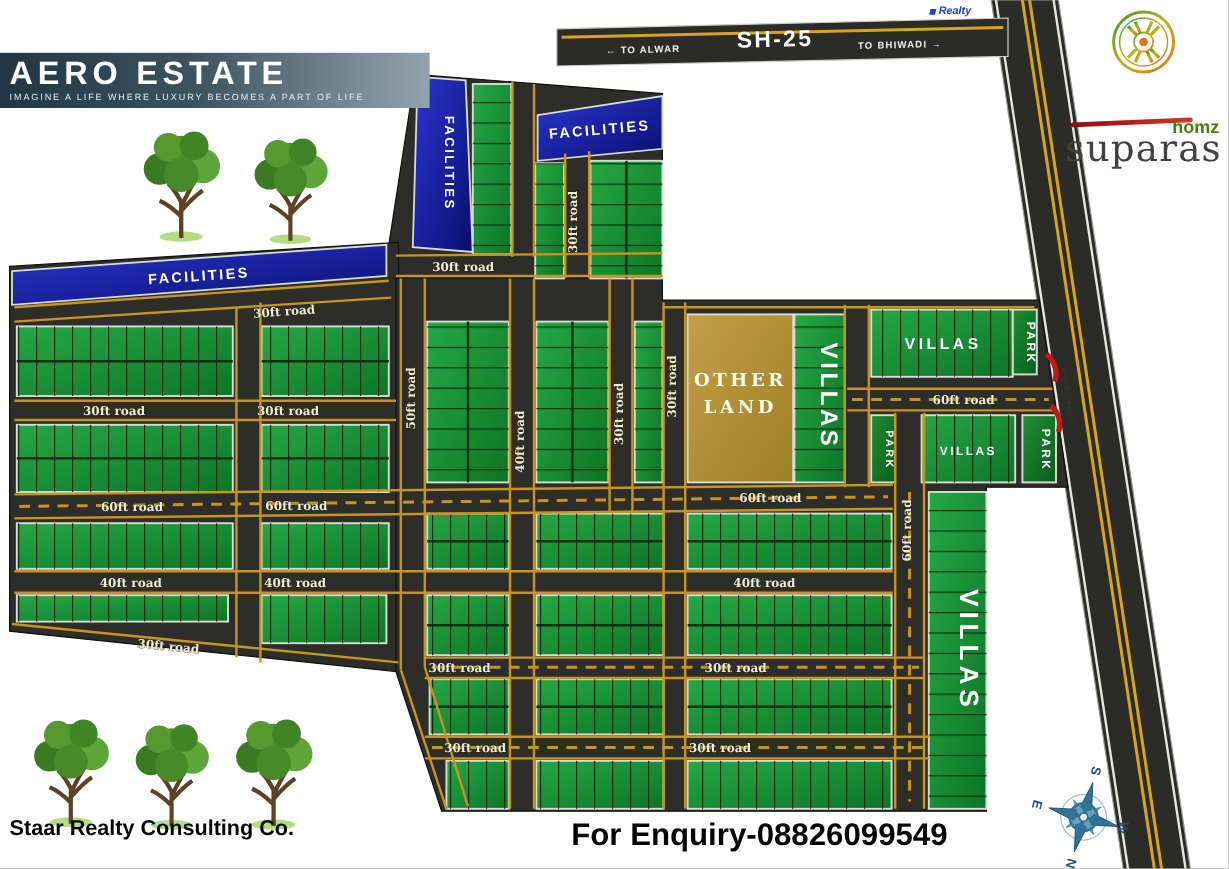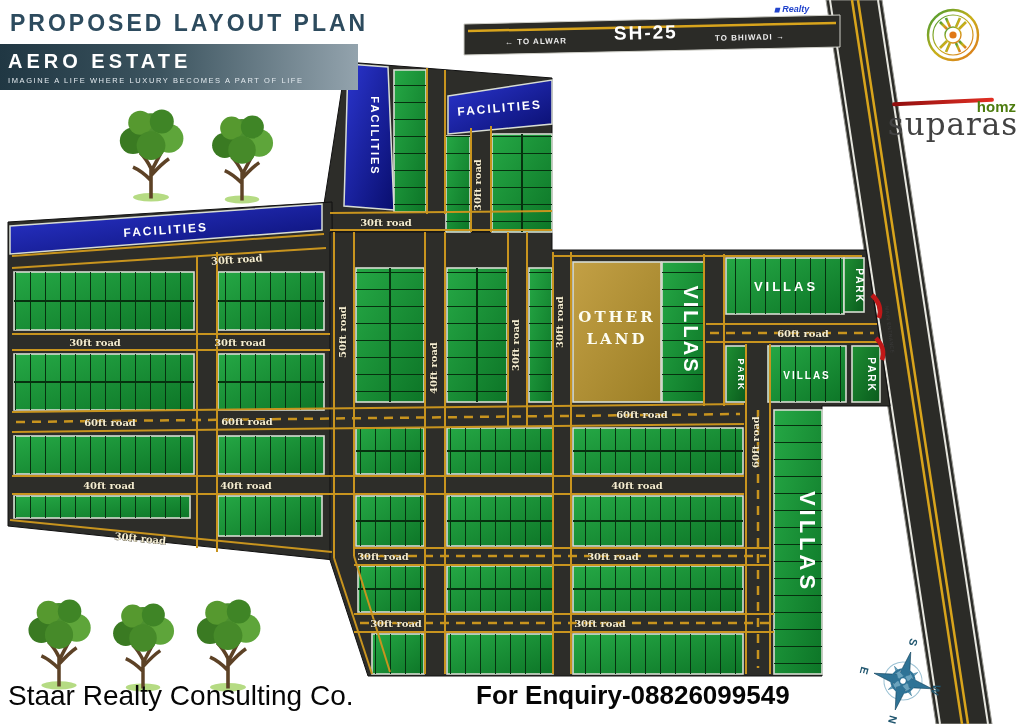--- a/index.html
+++ b/index.html
@@ -3,24 +3,24 @@
 <meta charset="utf-8">
 <style>
   html,body{margin:0;padding:0;background:#777;}
   .stage{position:relative;width:1024px;height:724px;background:#ffffff;overflow:hidden;
          font-family:"Liberation Sans",sans-serif;}
   .abs{position:absolute;}
   
   .hdr-title{left:10px;top:10px;font-size:23px;font-weight:bold;color:#2d4b5e;letter-spacing:3px;}
   .banner{left:0;top:44px;width:358px;height:46px;background:linear-gradient(90deg,#203743 0%,#3c545f 45%,#93a3ad 100%);
           color:#fff;padding:2px 0 0 8px;box-sizing:border-box;}
-  .banner-title{font-size:20px;font-weight:bold;letter-spacing:4px;line-height:30px;}
+  .banner-title{font-size:27px;font-weight:bold;letter-spacing:4px;line-height:30px;}
   .banner-sub{font-size:7.5px;letter-spacing:1.6px;color:#e3eaef;}
   
-  .footer-left{left:8px;top:680px;font-size:28px;font-weight:400;color:#050505;}
+  .footer-left{left:8px;top:680px;font-size:18px;font-weight:700;color:#050505;}
   .footer-right{left:476px;top:680px;font-size:26px;font-weight:800;color:#050505;}
   
   .kajaria{left:774px;top:4px;font-size:9px;font-style:italic;font-weight:bold;color:#2244cc;}
   .kj-sq{font-size:7px;color:#2244cc;}
   
   .suparas-wrap{left:884px;top:6px;width:138px;height:110px;text-align:center;}
   .suparas-name{font-family:"DejaVu Serif",serif;font-size:31px;color:#424242;letter-spacing:1px;line-height:30px;margin-top:45px;}
   .suparas-swoosh{position:absolute;left:8px;top:94px;width:102px;height:4px;border-radius:3px;
                   background:linear-gradient(90deg,#8f0d0d,#e23024);transform:rotate(-2.5deg);}
   .suparas-sub{position:absolute;right:6px;top:92px;font-size:15px;font-weight:bold;color:#4d7c0f;}
@@ -386,21 +386,20 @@
       </g>
       <circle r="11.5" fill="none" stroke="#2f7396" stroke-width="2.2"></circle>
       <circle r="3.5" fill="#ffffff" stroke="#2f7396" stroke-width="1.5"></circle>
       <text class="cl" x="0" y="-34" dy=".35em">W</text>
       <text class="cl" x="0" y="40" dy=".35em">E</text>
       <text class="cl" x="40" y="0" dy=".35em">N</text>
       <text class="cl" x="-40" y="0" dy=".35em">S</text>
     </g>
   </svg>
 
-  <div class="abs hdr-title">PROPOSED LAYOUT PLAN</div>
   <div class="abs banner">
     <div class="banner-title">AERO ESTATE</div>
     <div class="banner-sub">IMAGINE A LIFE WHERE LUXURY BECOMES A PART OF LIFE</div>
   </div>
 
   <div class="abs kajaria">
     <span class="kj-sq">◼</span>
     <span>Realty</span>
   </div>
 

